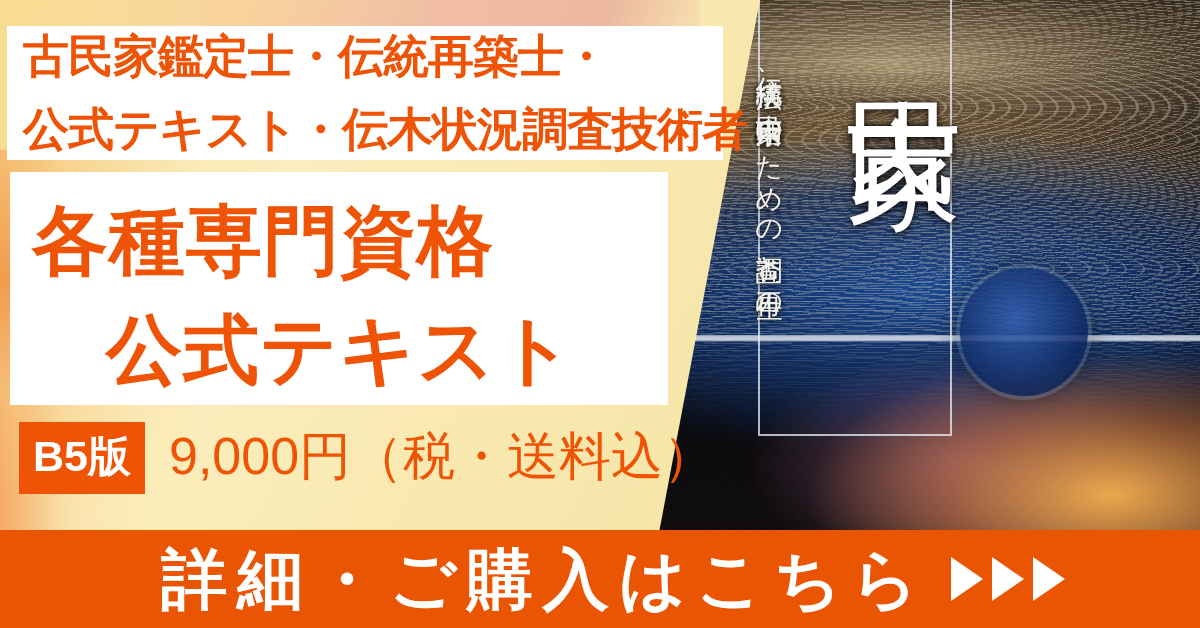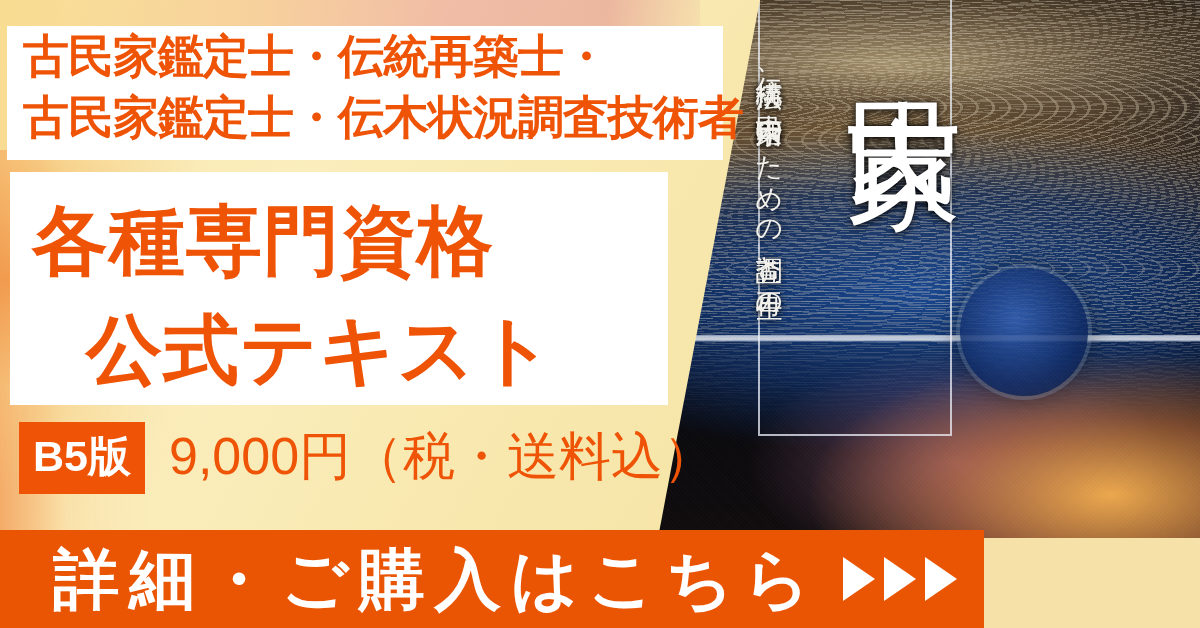--- a/index.html
+++ b/index.html
@@ -199,21 +199,21 @@
 
   
   .heading-lines {
     position: absolute;
     left: 7px;
     top: 26px;
     width: 716px;
     height: 134px;
     display: flex;
     flex-direction: column;
-    justify-content: flex-start;
+    justify-content: space-between;
     align-items: flex-start;
     padding-left: 16px;
     box-sizing: border-box;
   }
   .heading-line {
     font-size: 46px;
     font-weight: 700;
     color: #ee5306;
     line-height: 1.32;
     letter-spacing: -1px;
@@ -232,21 +232,21 @@
   }
   .main-line {
     font-size: 76px;
     font-weight: 700;
     color: #ee5306;
     line-height: 1.44;
     letter-spacing: 1px;
     white-space: nowrap;
   }
   .main-line-1 { padding-left: 22px; }
-  .main-line-2 { padding-left: 76px; }
+  .main-line-2 { padding-left: 96px; }
 
   
   .price-row {
     position: absolute;
     left: 19px;
     top: 422px;
     height: 72px;
     display: flex;
   }
   .size-badge {
@@ -266,21 +266,21 @@
     font-weight: 400;
     letter-spacing: 0px;
     white-space: nowrap;
   }
 
   
   .cta-bar {
     position: absolute;
     left: 0;
     bottom: 0;
-    width: 984px;
+    width: 1200px;
     height: 98px;
     background: #ea5504;
     display: flex;
     align-items: center;
     justify-content: center;
     gap: 26px;
   }
   .cta-text {
     color: #ffffff;
     font-size: 66px;
@@ -323,21 +323,21 @@
 
   <div class="cream-panel"></div>
   <div class="warm-strip"></div>
   <div class="top-wash"></div>
 
   <div class="card card-heading"></div>
   <div class="card card-main"></div>
 
   <div class="heading-lines">
     <div class="heading-line">古民家鑑定士・伝統再築士・</div>
-    <div class="heading-line">古民家鑑定士・伝木状況調査技術者</div>
+    <div class="heading-line">公式テキスト・伝木状況調査技術者</div>
   </div>
 
   <div class="main-lines">
     <div class="main-line main-line-1">各種専門資格</div>
     <div class="main-line main-line-2">公式テキスト</div>
   </div>
 
   <div class="price-row">
     <span class="size-badge">B5版</span>
     <span class="price-text">9,000円（税・送料込）</span>

